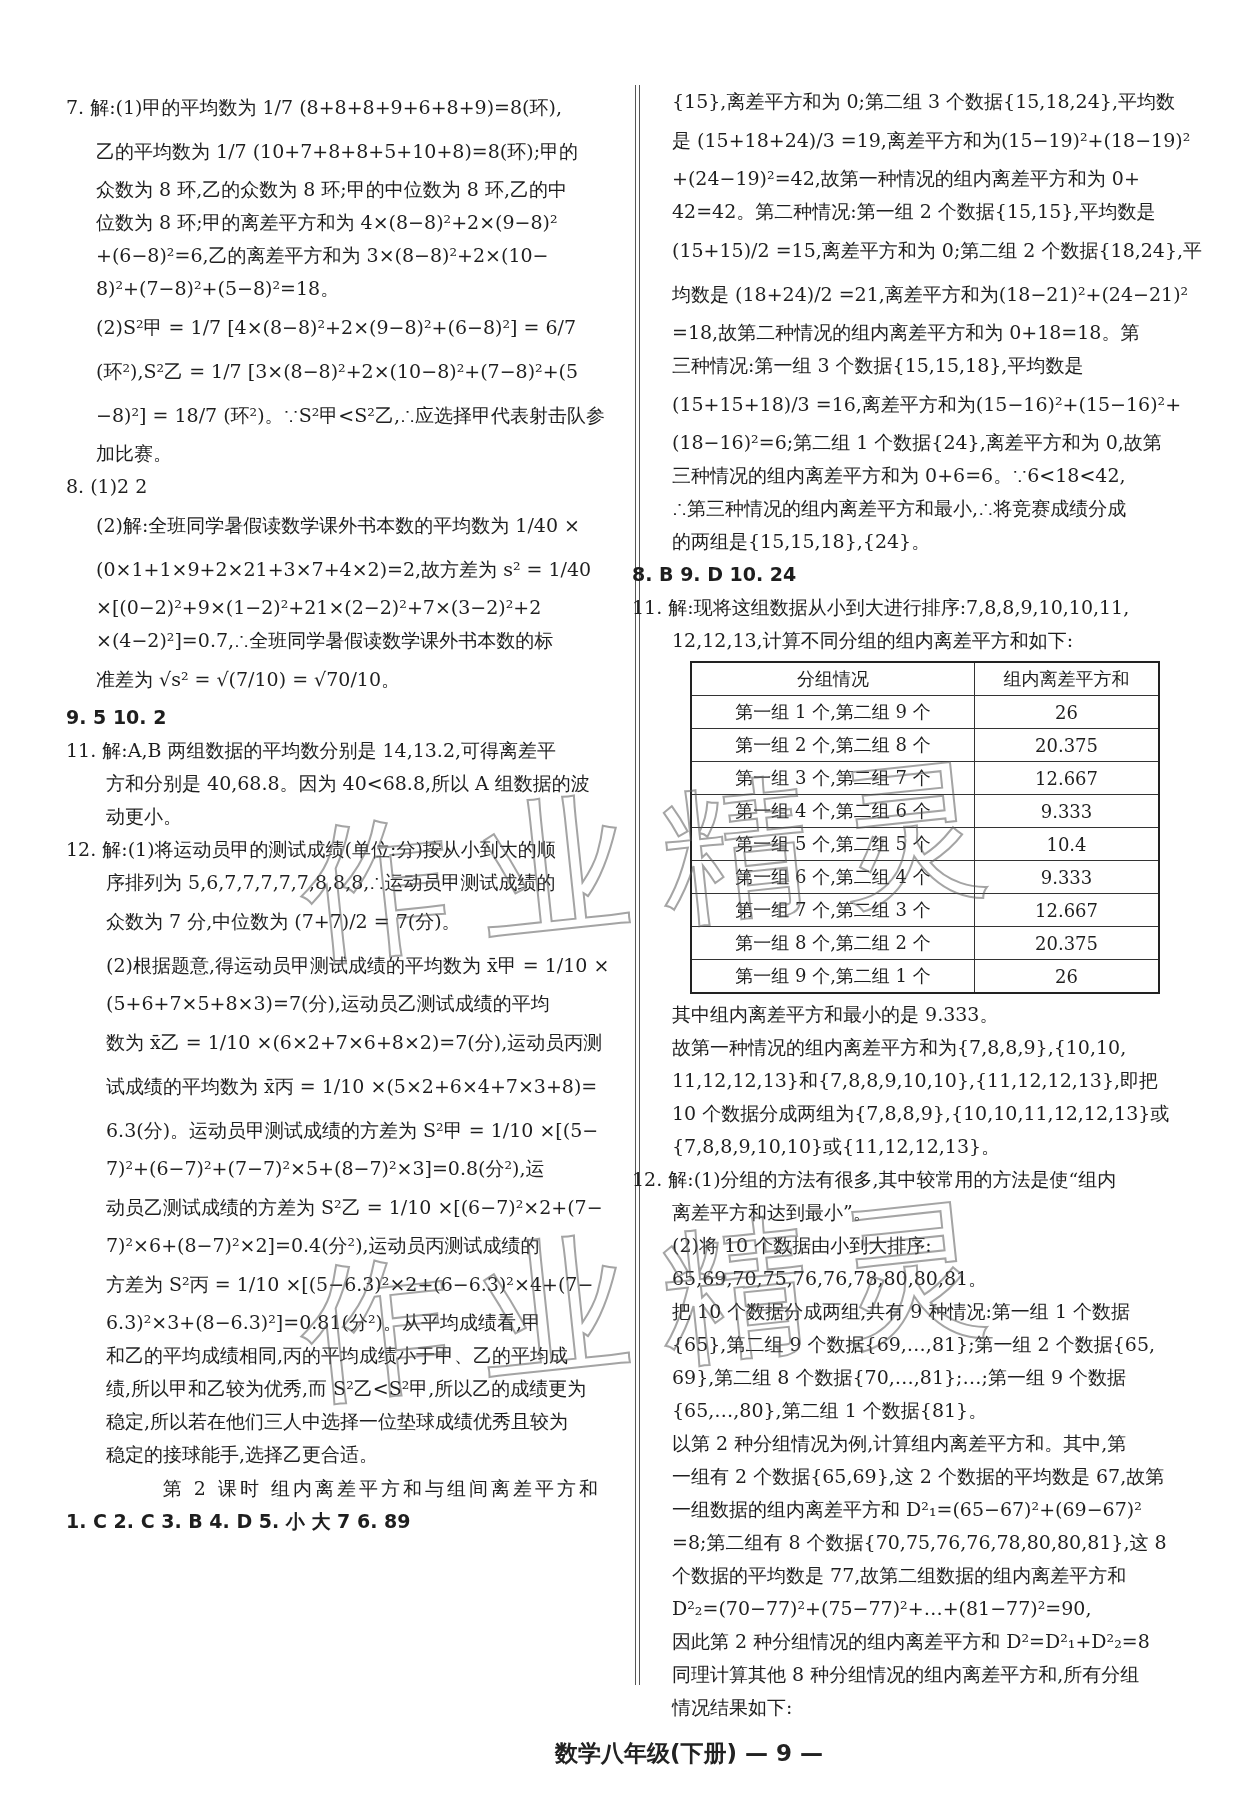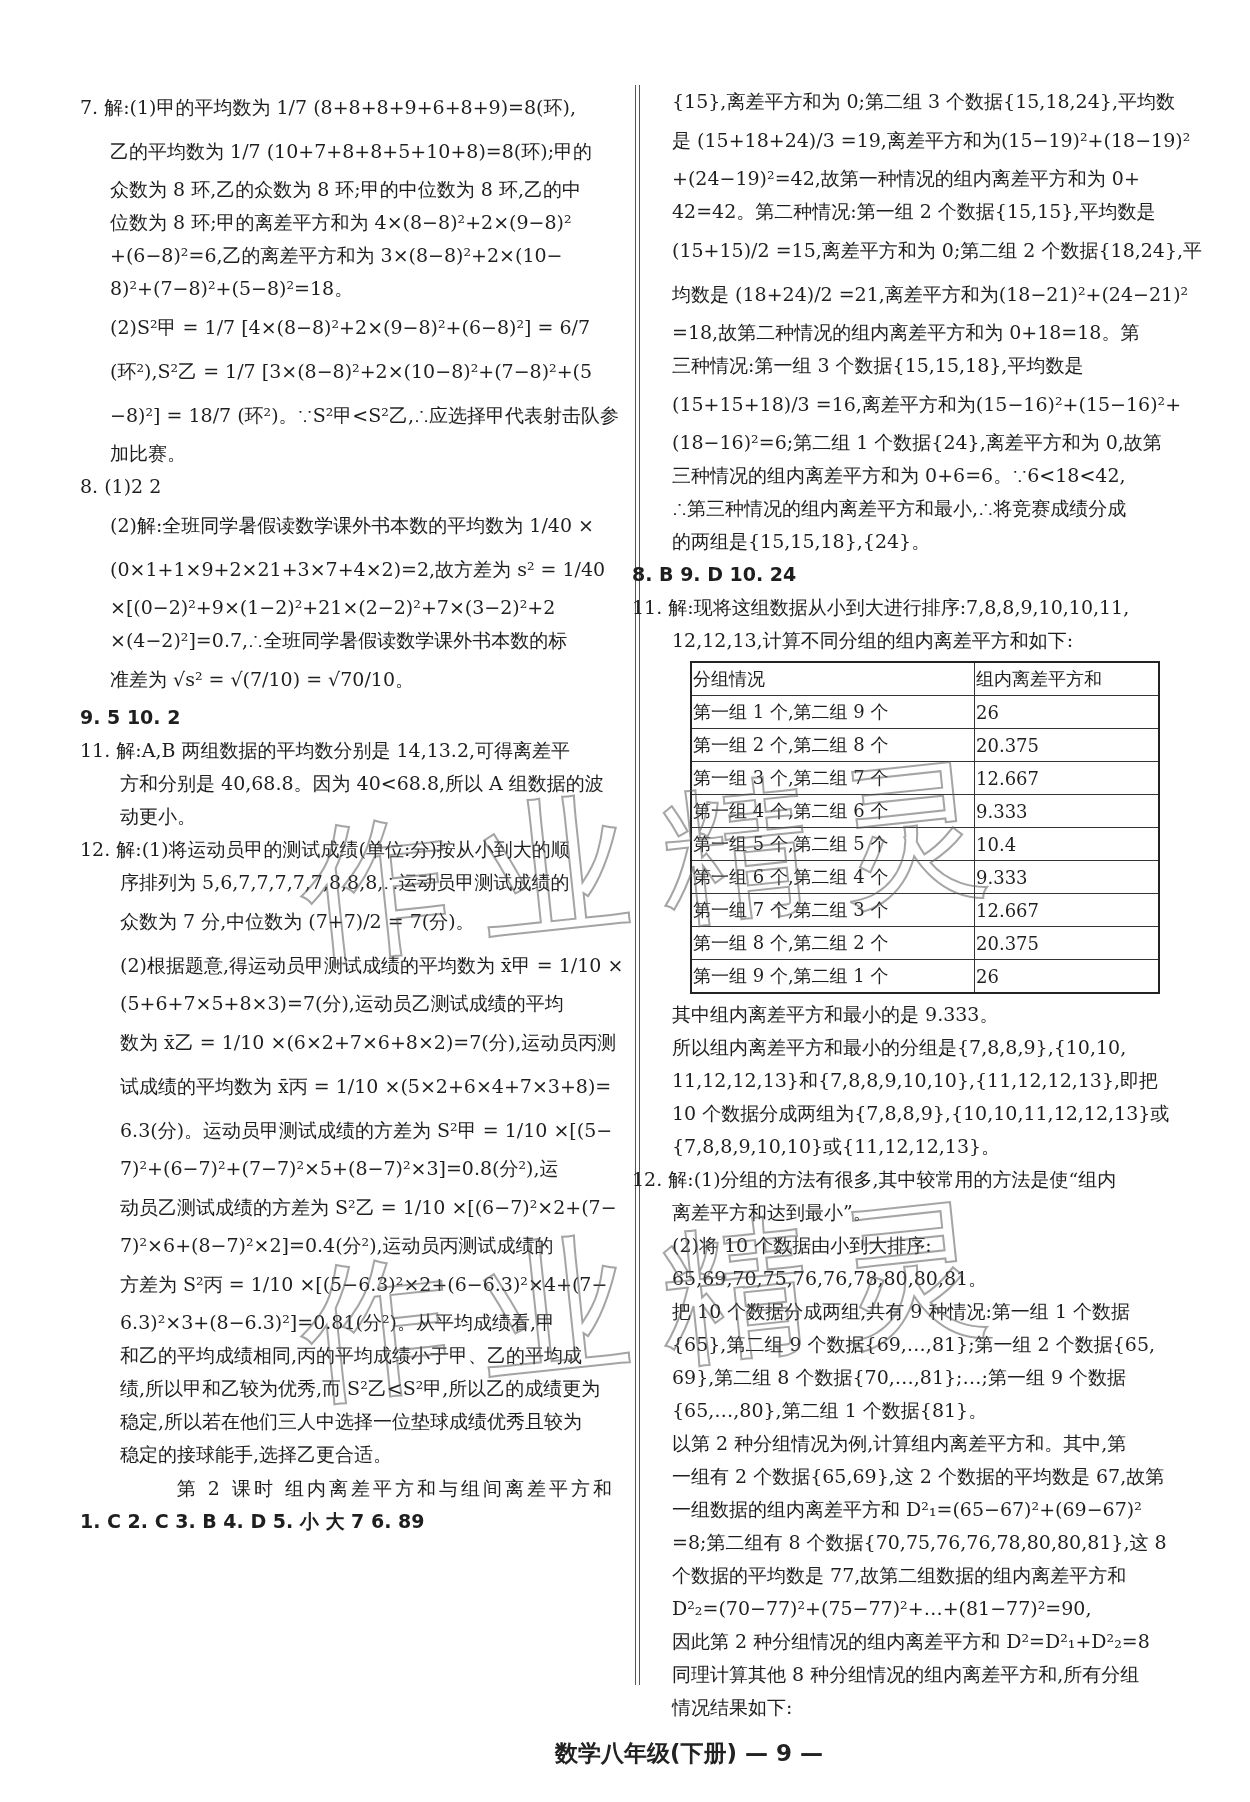--- a/index.html
+++ b/index.html
@@ -2,37 +2,37 @@
 <html><head>
 <meta charset="utf-8">
 <style>
   html, body { margin: 0; padding: 0; background: #ffffff; }
   body {
     width: 1250px; height: 1802px; position: relative; overflow: hidden;
     font-family: "DejaVu Serif", "Liberation Serif", serif;
     color: #1e1e1e; font-size: 19px;
   }
   .col { position: absolute; top: 85px; }
-  .col-left { left: 80px; width: 535px; }
+  .col-left { left: 66px; width: 535px; }
   .col-right { left: 672px; width: 530px; }
   .divider {
     position: absolute; left: 635px; top: 85px; width: 3px; height: 1600px;
     border-left: 1px solid #555; border-right: 1px solid #555;
   }
   .line { line-height: 33px; white-space: nowrap; }
   .tall { line-height: 44px; }
   .ind { padding-left: 30px; }
   .ind2 { padding-left: 40px; }
   .num { font-weight: bold; font-family: "DejaVu Sans", "Liberation Sans", sans-serif; }
   .section-title { text-align: right; letter-spacing: 3px; line-height: 34px; }
   table.grp {
     border-collapse: collapse; margin: 4px 0 4px 10px; width: 470px; font-size: 18px;
   }
   table.grp th, table.grp td {
-    border: 1px solid #333; text-align: left; height: 30px; font-weight: normal;
+    border: 1px solid #333; text-align: center; height: 30px; font-weight: normal;
   }
   table.grp { border: 2px solid #222; }
   .footer {
     position: absolute; top: 1738px; left: 555px; font-size: 23px;
     font-family: "DejaVu Sans", "Liberation Sans", sans-serif; font-weight: bold; color: #222;
   }
   .watermark {
     position: absolute; font-size: 150px; color: transparent;
     -webkit-text-stroke: 2px rgba(90,90,90,0.55); font-family: "DejaVu Sans", sans-serif;
     letter-spacing: 30px; pointer-events: none; transform: rotate(-6deg);
@@ -153,21 +153,21 @@
             <td>第一组 8 个,第二组 2 个</td>
             <td>20.375</td>
           </tr>
         <tr>
             <td>第一组 9 个,第二组 1 个</td>
             <td>26</td>
           </tr>
       </tbody>
     </table>
     <div class="line ind2">其中组内离差平方和最小的是 9.333。</div>
-    <div class="line ind2">所以组内离差平方和最小的分组是{7,8,8,9},{10,10,</div>
+    <div class="line ind2">故第一种情况的组内离差平方和为{7,8,8,9},{10,10,</div>
     <div class="line ind2">11,12,12,13}和{7,8,8,9,10,10},{11,12,12,13},即把</div>
     <div class="line ind2">10 个数据分成两组为{7,8,8,9},{10,10,11,12,12,13}或</div>
     <div class="line ind2">{7,8,8,9,10,10}或{11,12,12,13}。</div>
   </div>
   <div style="margin-left:-40px">
     <div class="line">12. 解:(1)分组的方法有很多,其中较常用的方法是使“组内</div>
     <div class="line ind2">离差平方和达到最小”。</div>
     <div class="line ind2">(2)将 10 个数据由小到大排序:</div>
     <div class="line ind2">65,69,70,75,76,76,78,80,80,81。</div>
     <div class="line ind2">把 10 个数据分成两组,共有 9 种情况:第一组 1 个数据</div>

